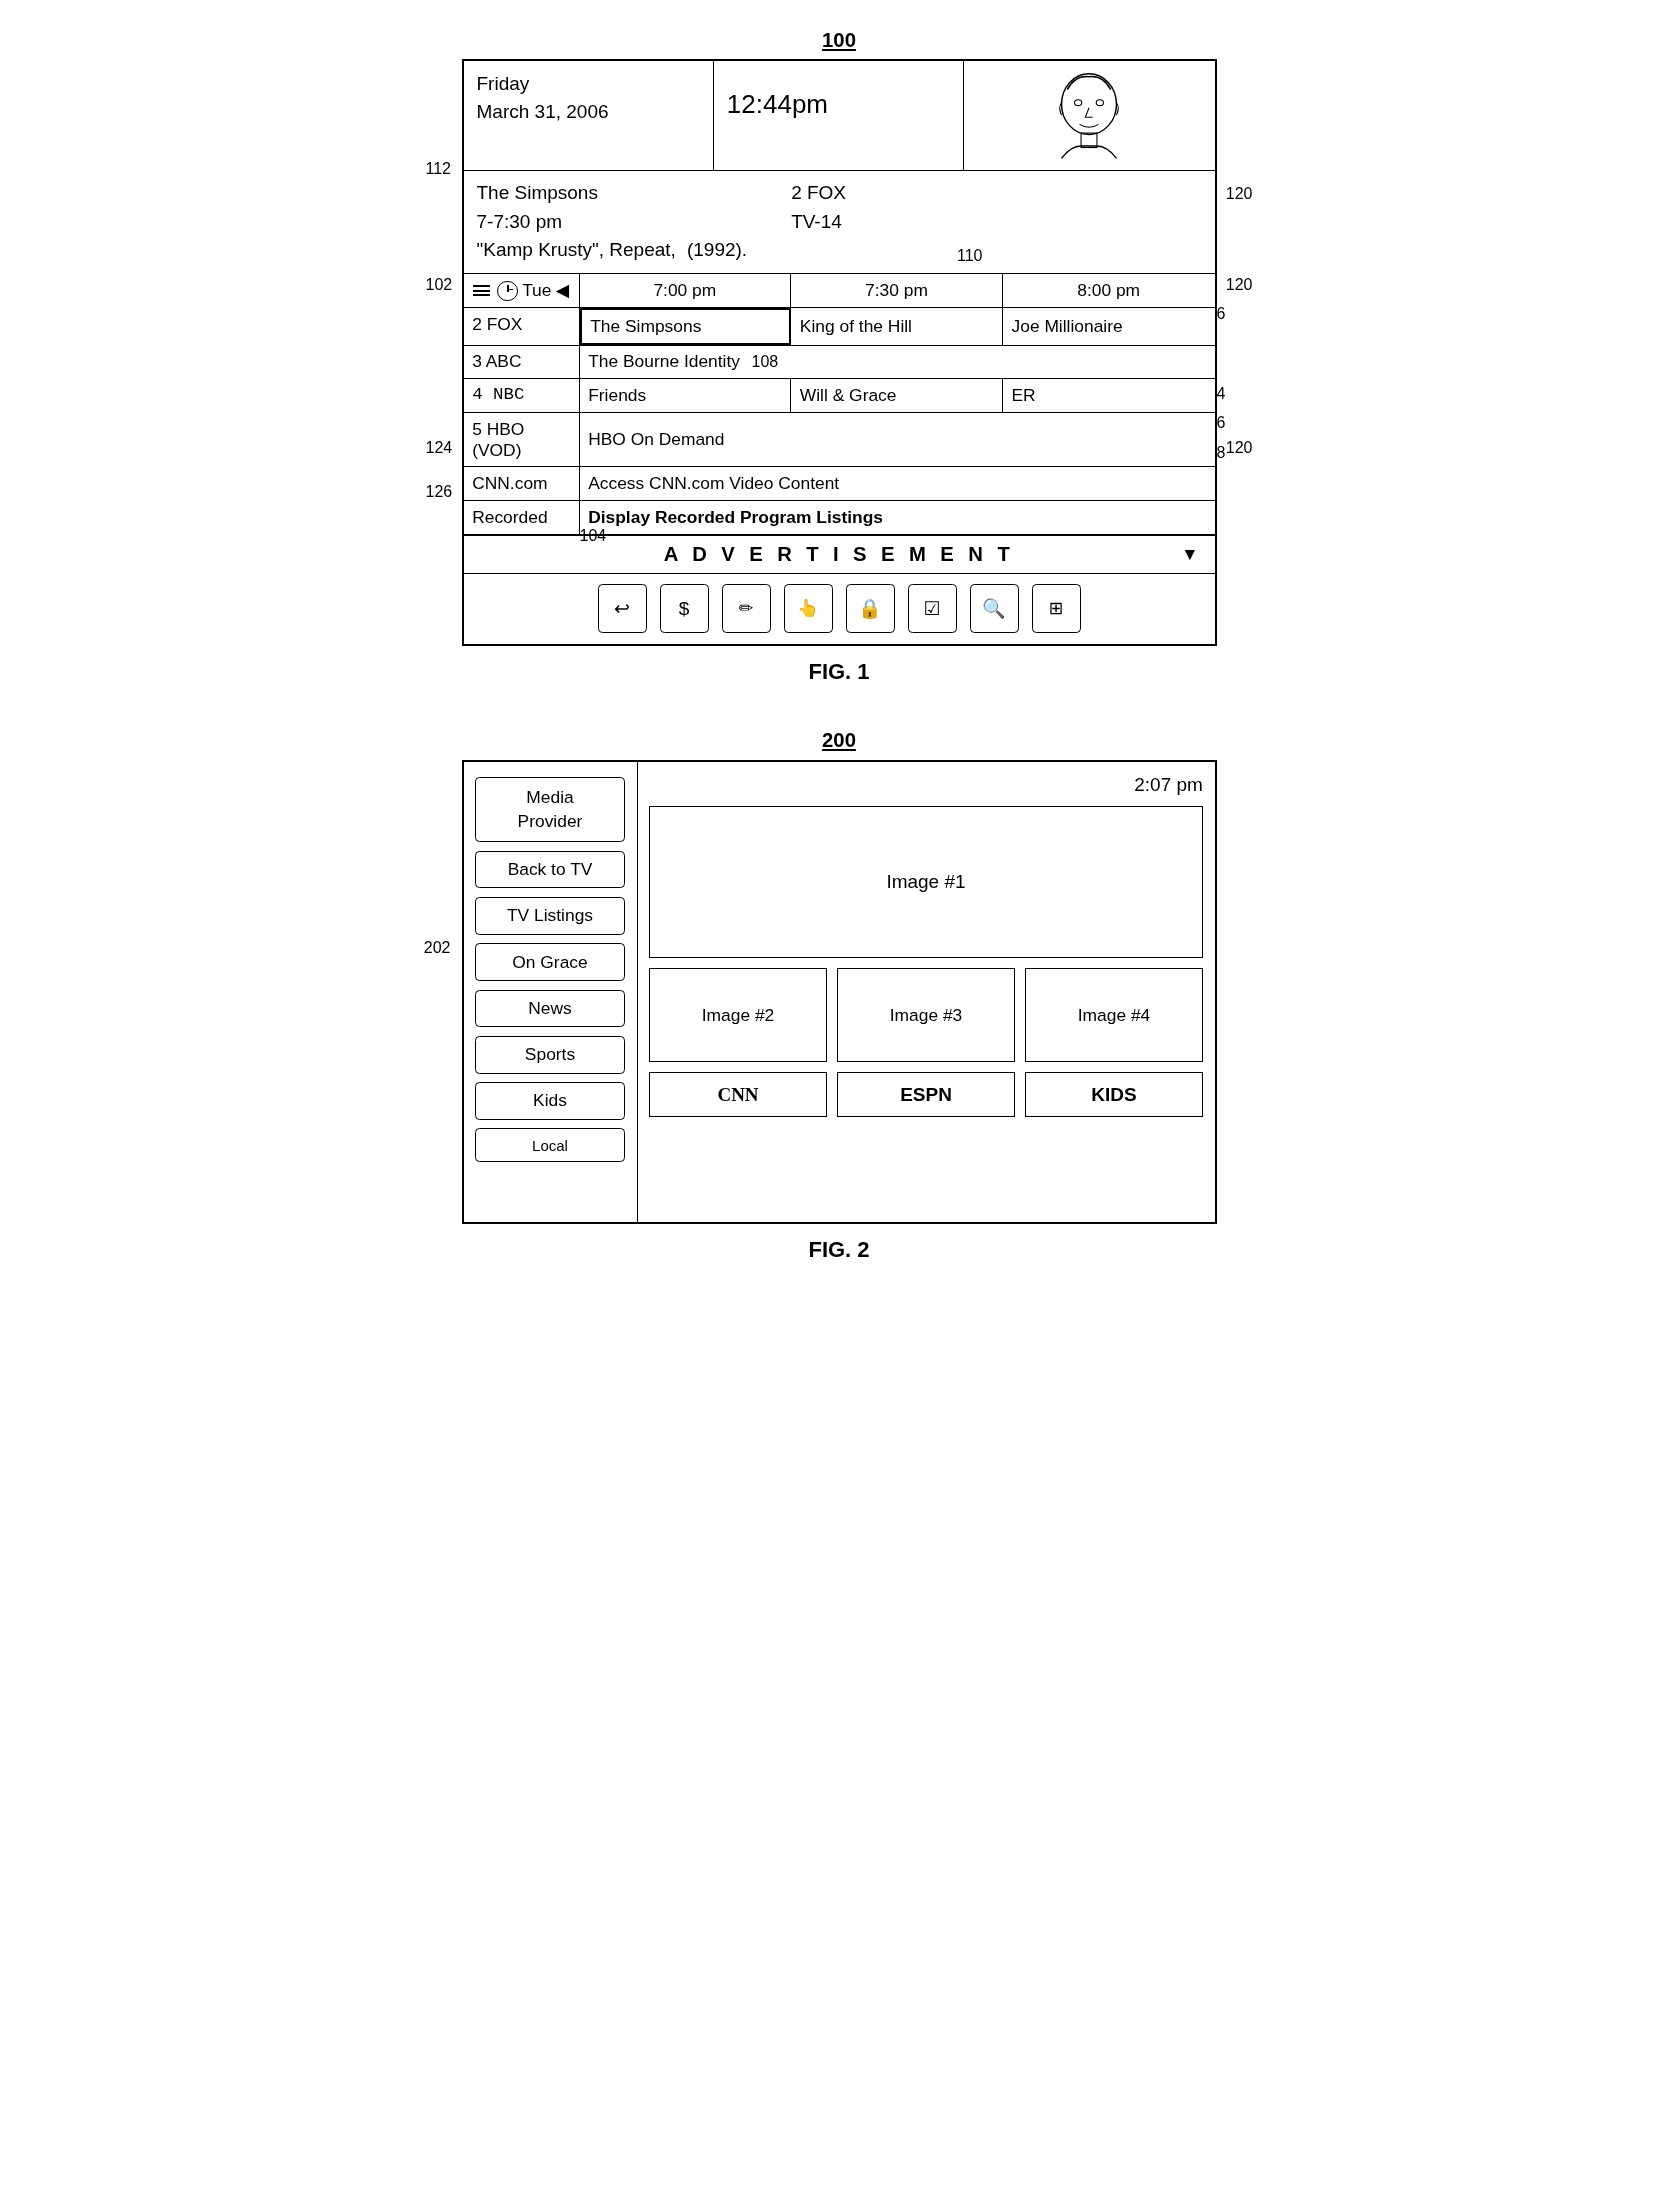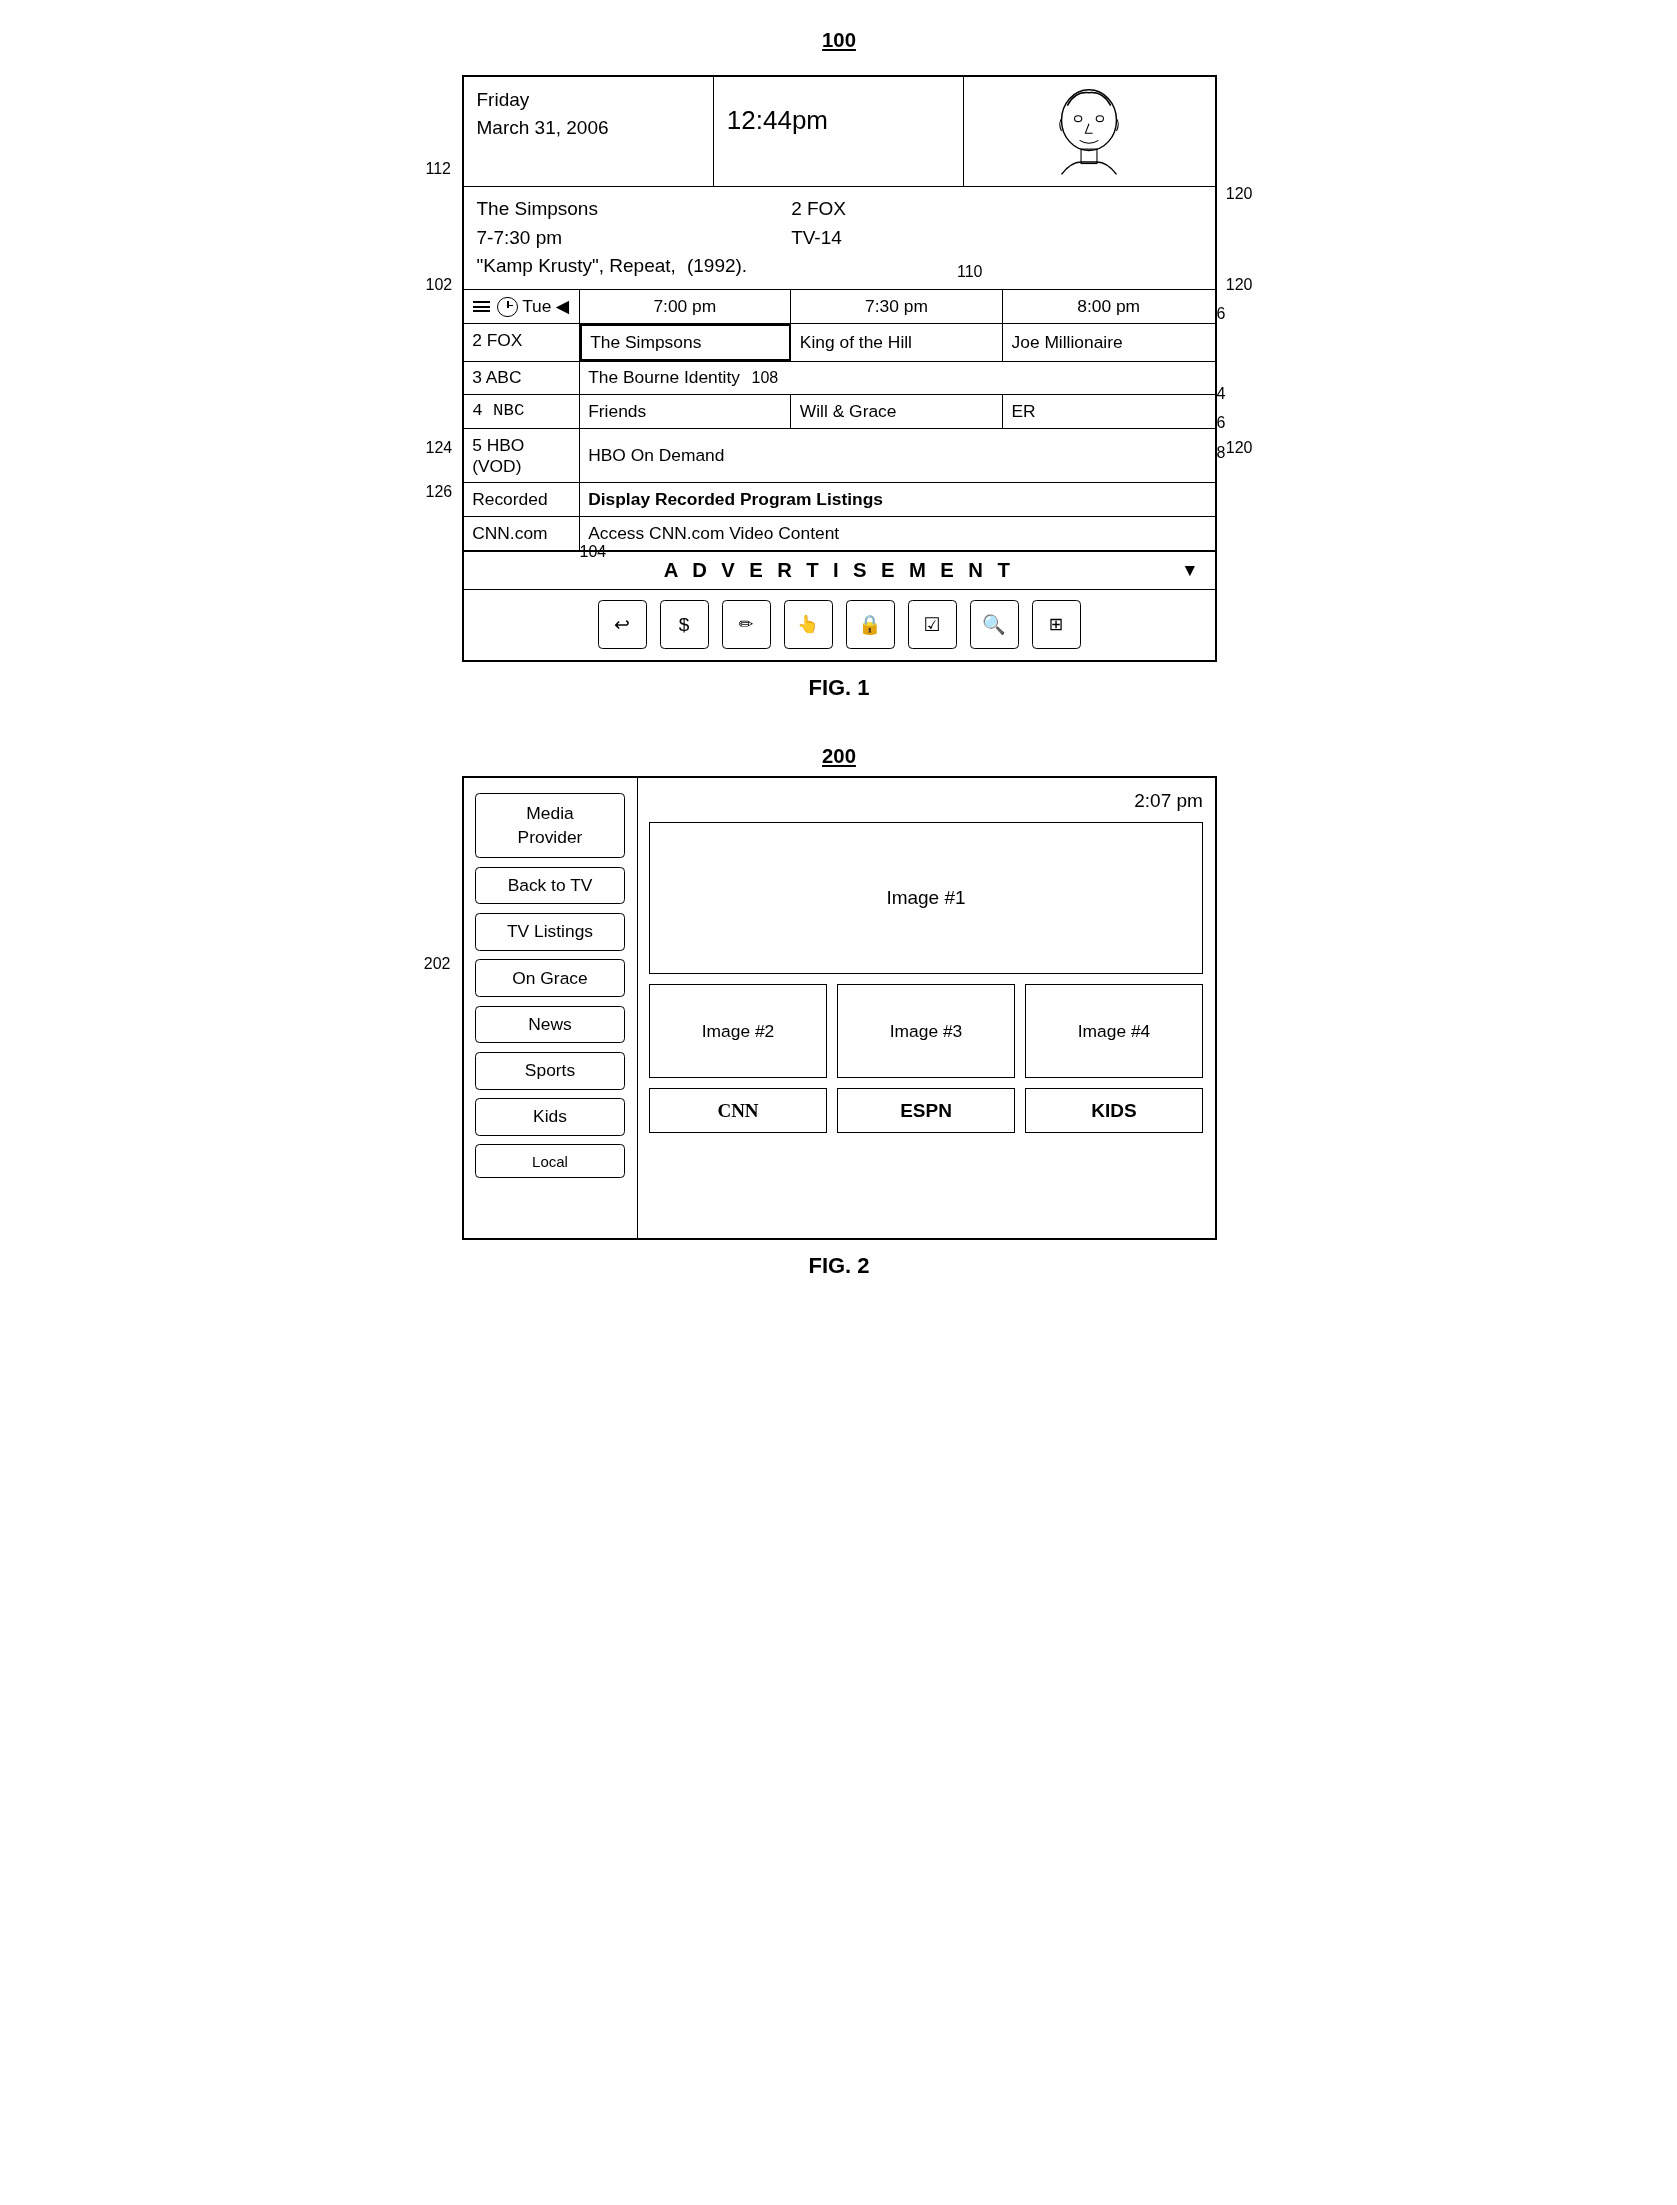--- a/index.html
+++ b/index.html
@@ -13,21 +13,21 @@
       flex-direction: column;
       align-items: center;
       padding: 29px 14.5px;
     }
   </style>
 </head>
 <body>
 
 <div style="position:relative; width:871px; margin-bottom:44px;">
 
-  <div style="text-align:center; font-size:20.3px; font-weight:bold; text-decoration:underline; margin-bottom:23px;">100</div>
+  <div style="text-align:center; font-size:20.3px; font-weight:bold; text-decoration:underline; margin-bottom:7px;">100</div>
 
   <div style="position:absolute; left:22px; top:131px; font-size:16px;">112</div>
   <div style="position:absolute; left:22px; top:247px; font-size:16px;">102</div>
   <div style="position:absolute; left:22px; top:410px; font-size:16px;">124</div>
   <div style="position:absolute; left:22px; top:454px; font-size:16px;">126</div>
   <div style="position:absolute; right:22px; top:156px; font-size:16px;">120</div>
   <div style="position:absolute; right:22px; top:247px; font-size:16px;">120</div>
   <div style="position:absolute; right:22px; top:410px; font-size:16px;">120</div>
   <div style="position:absolute; right:49px; top:276px; font-size:16px;">106</div>
   <div style="position:absolute; right:49px; top:356px; font-size:16px;">114</div>
@@ -133,27 +133,27 @@
       <div style="padding:5.8px 8.7px; border-right:1.5px solid #000; font-size:17.4px; display:flex; align-items:center;">Will &amp; Grace</div>
       <div style="padding:5.8px 8.7px; font-size:17.4px; display:flex; align-items:center;">ER</div>
     </div>
 
     <div style="display:grid; grid-template-columns:116px 1fr; border-bottom:1.5px solid #000;">
       <div style="padding:5.8px 8.7px; border-right:1.5px solid #000; font-size:17.4px;">5 HBO (VOD)</div>
       <div style="padding:5.8px 8.7px; font-size:17.4px; display:flex; align-items:center;">HBO On Demand</div>
     </div>
 
     <div style="display:grid; grid-template-columns:116px 1fr; border-bottom:1.5px solid #000;">
+      <div style="padding:5.8px 8.7px; border-right:1.5px solid #000; font-size:17.4px;">CNN.com</div>
+      <div style="padding:5.8px 8.7px; font-size:17.4px; display:flex; align-items:center;">Access CNN.com Video Content</div>
+    </div>
+
+    <div style="display:grid; grid-template-columns:116px 1fr; border-bottom:1.5px solid #000;">
       <div style="padding:5.8px 8.7px; border-right:1.5px solid #000; font-size:17.4px;">Recorded</div>
       <div style="padding:5.8px 8.7px; font-size:17.4px; display:flex; align-items:center; font-weight:bold;">Display Recorded Program Listings</div>
-    </div>
-
-    <div style="display:grid; grid-template-columns:116px 1fr; border-bottom:1.5px solid #000;">
-      <div style="padding:5.8px 8.7px; border-right:1.5px solid #000; font-size:17.4px;">CNN.com</div>
-      <div style="padding:5.8px 8.7px; font-size:17.4px; display:flex; align-items:center;">Access CNN.com Video Content</div>
     </div>
 
     <div style="position:relative; height:0;">
       <div style="position:absolute; left:116px; top:-7.3px; font-size:16px;">104</div>
     </div>
 
     <div style="border-top:1.5px solid #000; text-align:center; font-size:20.3px; font-weight:bold; letter-spacing:4.4px; padding:7.3px 0; position:relative;">
       <span>A D V E R T I S E M E N T</span>
       
       <div style="position:absolute; right:11.6px; top:50%; transform:translateY(-50%); font-size:17.4px;">▼</div>

